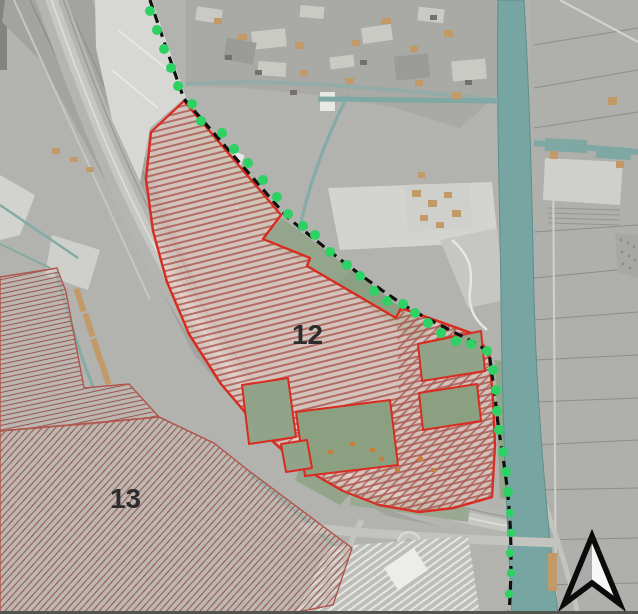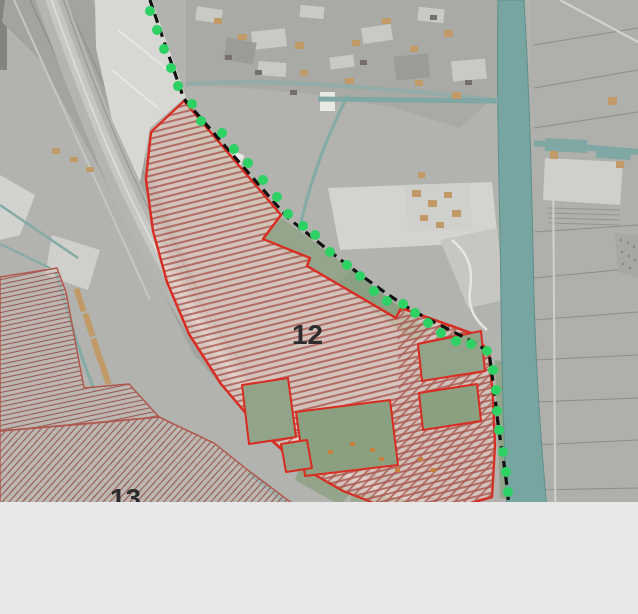--- a/index.html
+++ b/index.html
@@ -1,17 +1,17 @@
 <!DOCTYPE html>
 <html><head>
 <meta charset="utf-8">
 <style>
   html,body{margin:0;padding:0;background:#e8e8e8;}
   .map-frame{
-    width:638px;height:502px;position:relative;overflow:hidden;
+    width:638px;height:614px;position:relative;overflow:hidden;
     font-family:"Liberation Sans", sans-serif;
     background:#8b5cf6;
   }
   svg{display:block}
   .zone-label{
     font-family:"Liberation Sans", sans-serif;
     font-weight:bold;
     font-size:28px;
     fill:#2c2c2c;
   }

